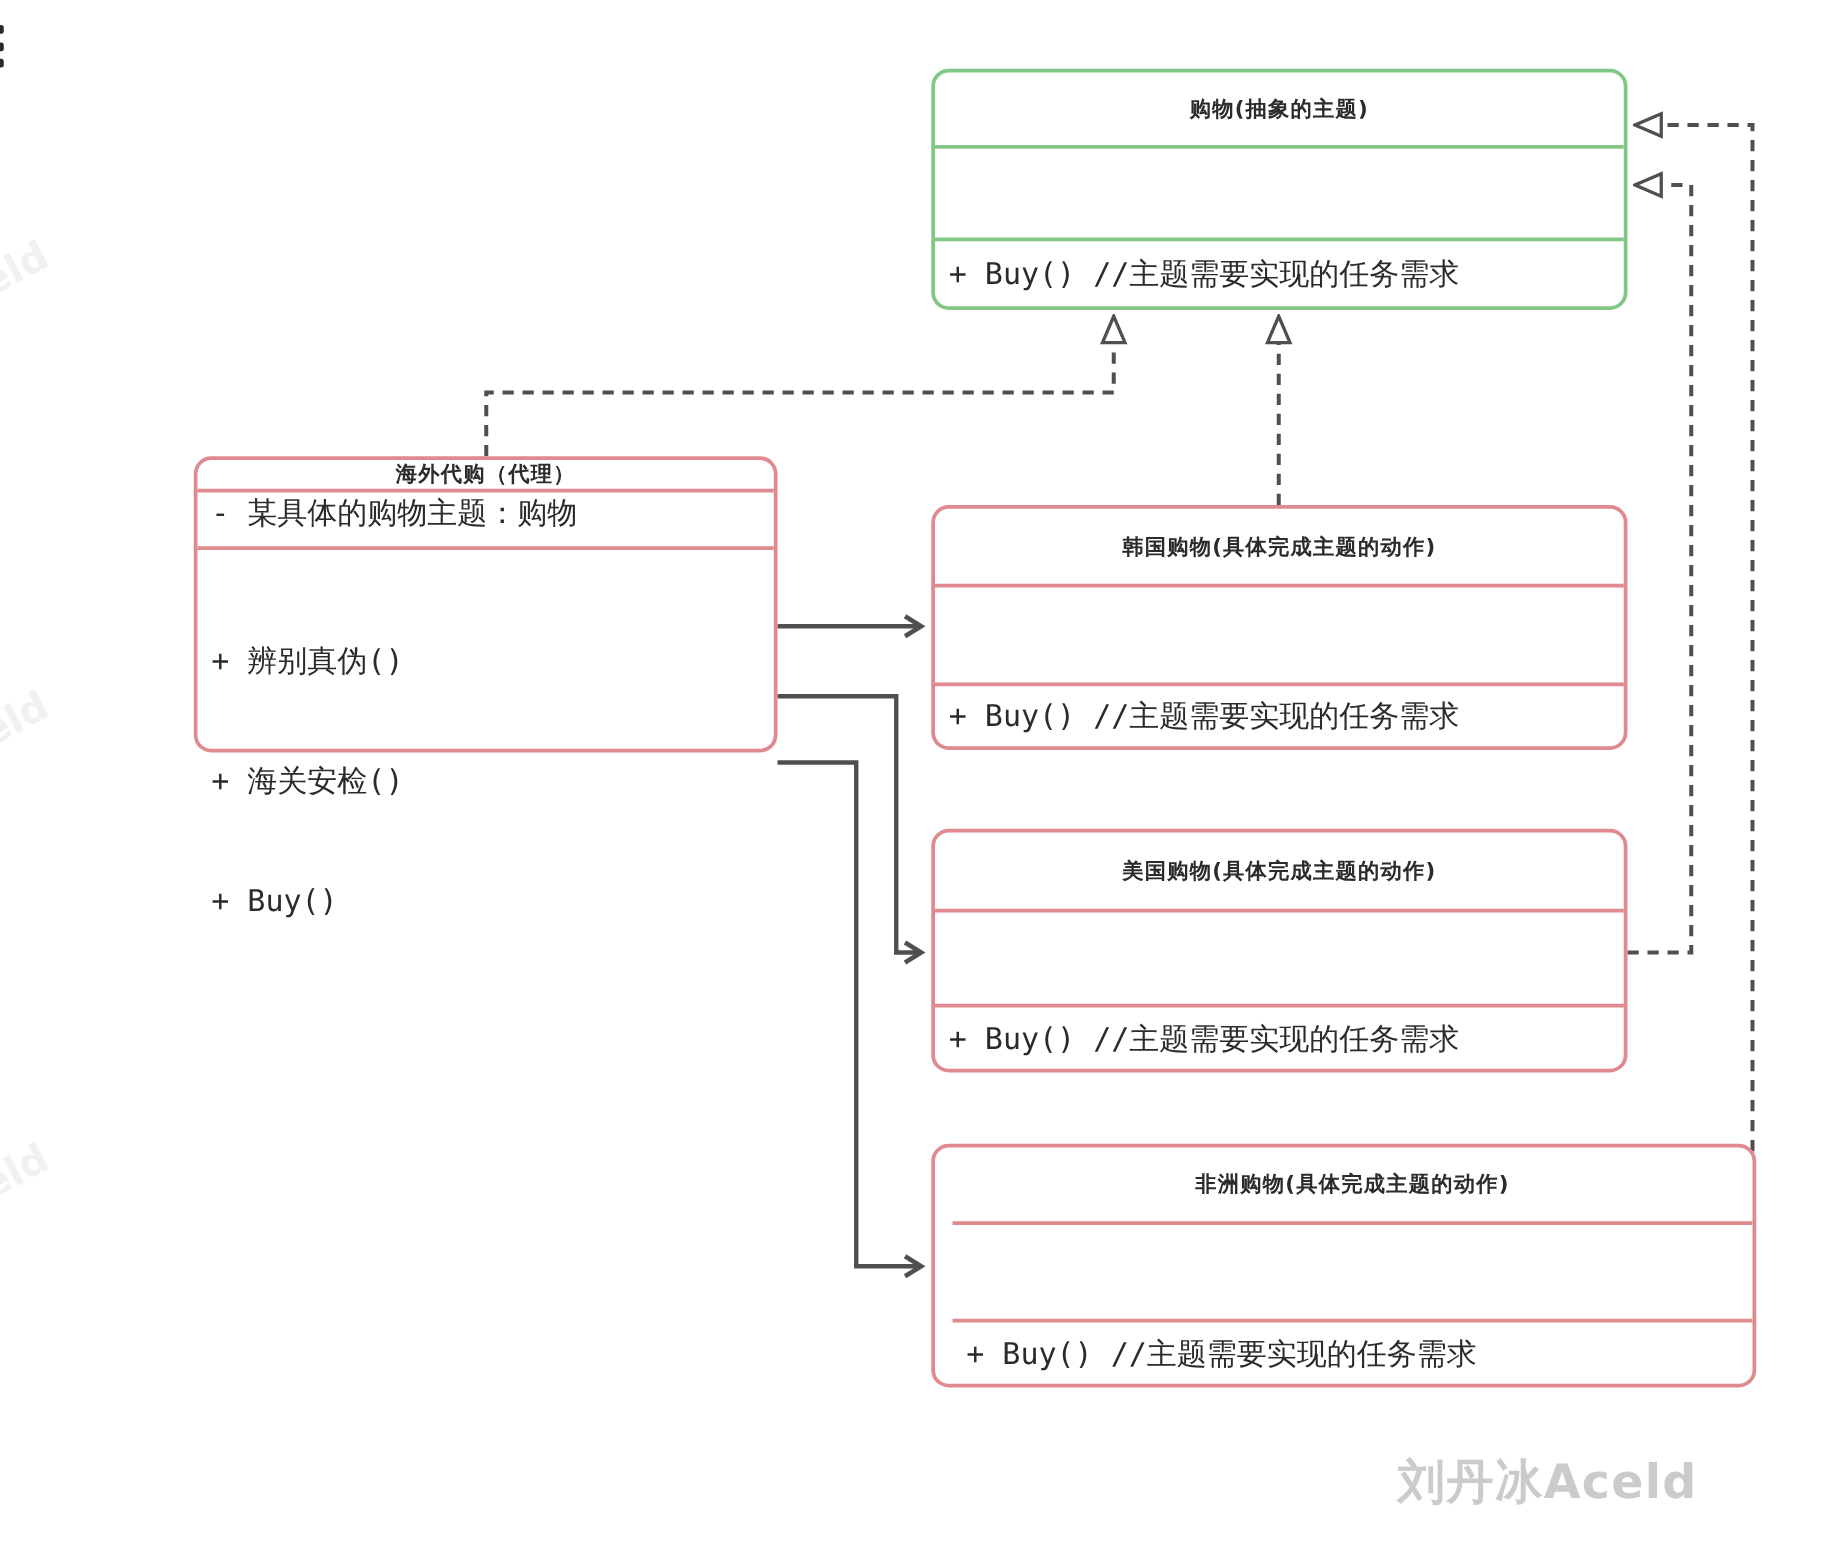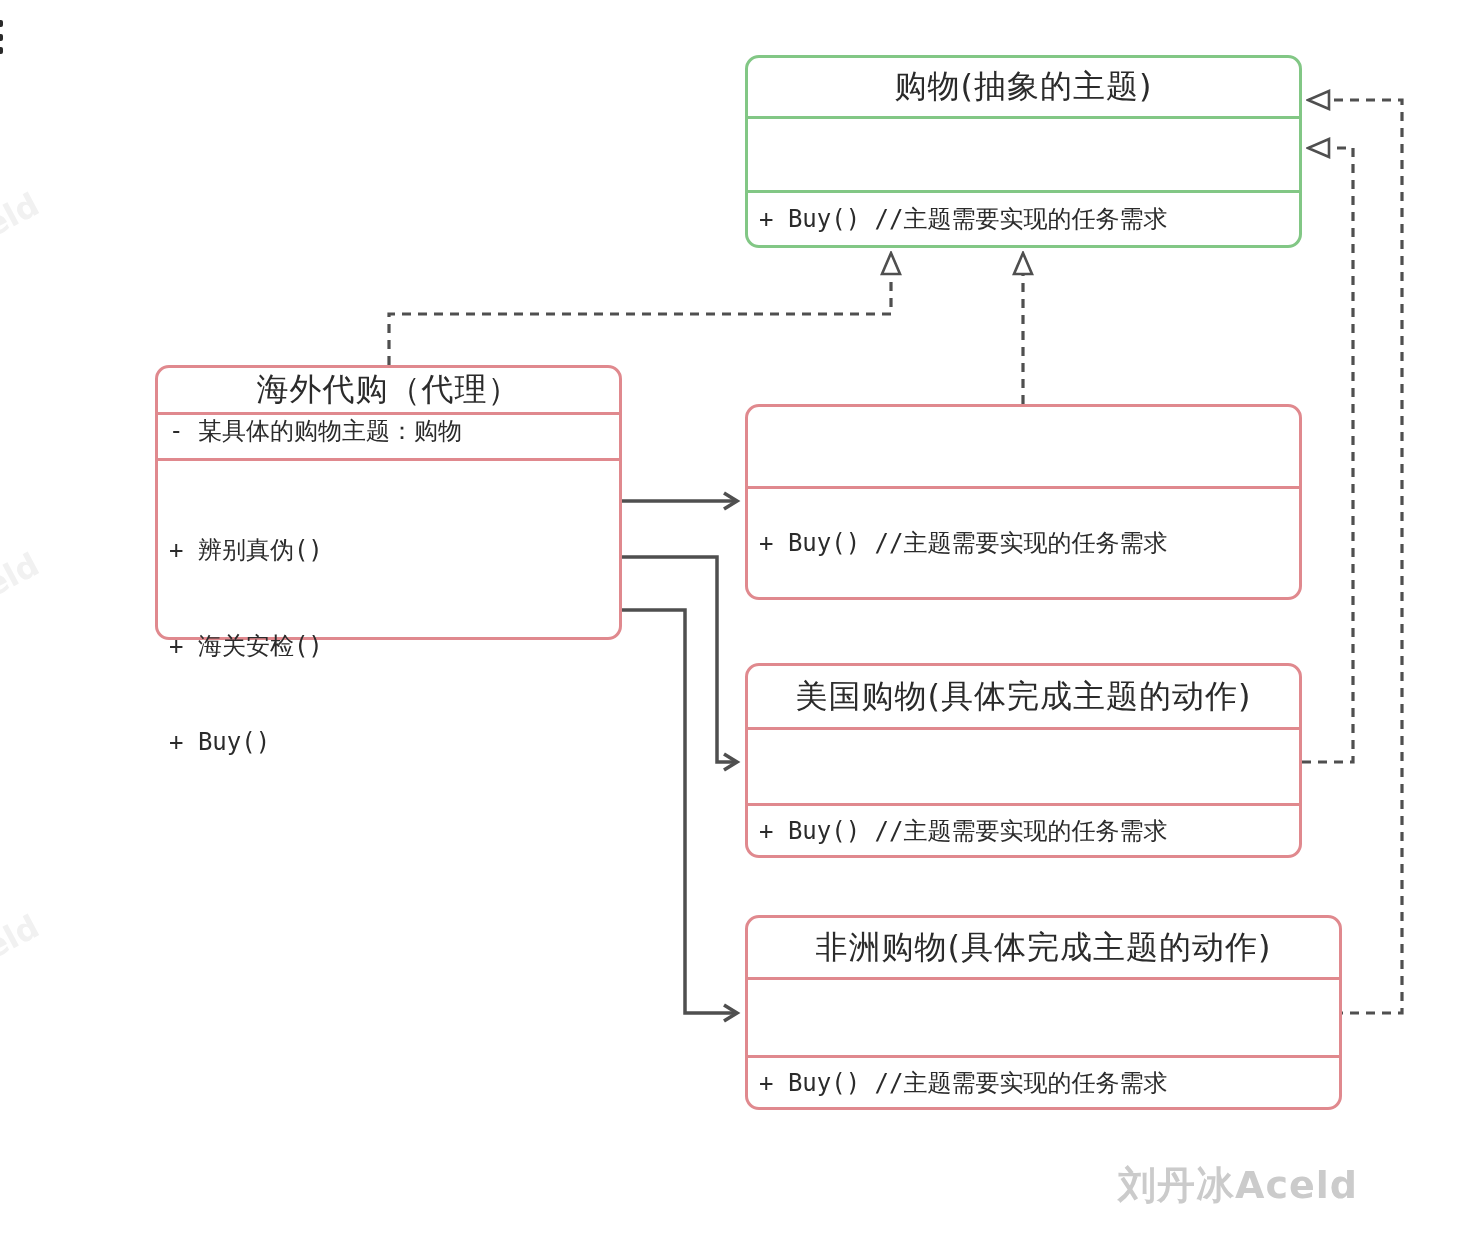--- a/index.html
+++ b/index.html
@@ -41,22 +41,22 @@
   .uml-box.pink  { border-color: var(--pink); }
 
   .uml-row { width: 100%; }
   .green > .uml-row + .uml-row { border-top: 3px solid var(--green); }
   .pink  > .uml-row + .uml-row { border-top: 3px solid var(--pink); }
 
   .uml-title {
     display: flex;
     align-items: center;
     justify-content: center;
-    font-size: 32px;
-    font-weight: normal;
+    font-size: 17px;
+    font-weight: bold;
     letter-spacing: 1px;
   }
   .uml-text-row {
     display: flex;
     align-items: center;
     padding: 0 11px;
     font-size: 24px;
     font-family: "DejaVu Sans Mono", "DejaVu Sans", sans-serif;
     white-space: pre;
   }
@@ -140,42 +140,43 @@
 
     <path class="conn solid" d="M622,610 L685,610 L685,1013 L737,1013" marker-end="url(#openArrow)"></path>
   </svg>
 
   <div class="uml-box green" style="left:745px; top:55px; width:557px; height:193px;">
     <div class="uml-row uml-title" style="height:58px;">购物(抽象的主题)</div>
     <div class="uml-row" style="height:63px;"></div>
     <div class="uml-row uml-text-row grow">+ Buy() //主题需要实现的任务需求</div>
   </div>
 
-  <div class="uml-box pink" style="left:155px; top:365px; width:467px; height:275px;">
+  <div class="uml-box pink" style="left:155px; top:365px; width:467px; height:237px;">
     <div class="uml-row uml-title" style="height:59px;">海外代购（代理）</div>
     <div class="uml-row uml-text-row" style="height:64px;">- 某具体的购物主题：购物</div>
     <div class="uml-row uml-methods grow">
       <div class="m-line">+ 辨别真伪()</div>
       <div class="m-line">+ 海关安检()</div>
       <div class="m-line">+ Buy()</div>
     </div>
   </div>
 
   <div class="uml-box pink" style="left:745px; top:404px; width:557px; height:196px;">
+    <div class="uml-row uml-title" style="height:60px;">韩国购物(具体完成主题的动作)</div>
     <div class="uml-row" style="height:68px;"></div>
     <div class="uml-row uml-text-row grow">+ Buy() //主题需要实现的任务需求</div>
   </div>
 
   <div class="uml-box pink" style="left:745px; top:663px; width:557px; height:195px;">
     <div class="uml-row uml-title" style="height:61px;">美国购物(具体完成主题的动作)</div>
     <div class="uml-row" style="height:65px;"></div>
     <div class="uml-row uml-text-row grow">+ Buy() //主题需要实现的任务需求</div>
   </div>
 
-  <div class="uml-box pink" style="left:745px; top:915px; width:597px; height:195px;">
+  <div class="uml-box pink" style="left:745px; top:915px; width:660px; height:195px;padding-left:14px;">
     <div class="uml-row uml-title" style="height:59px;">非洲购物(具体完成主题的动作)</div>
     <div class="uml-row" style="height:67px;"></div>
     <div class="uml-row uml-text-row grow">+ Buy() //主题需要实现的任务需求</div>
   </div>
 
   <div class="kebab-icon">
     <div class="dot"></div>
     <div class="dot"></div>
     <div class="dot"></div>
   </div>

